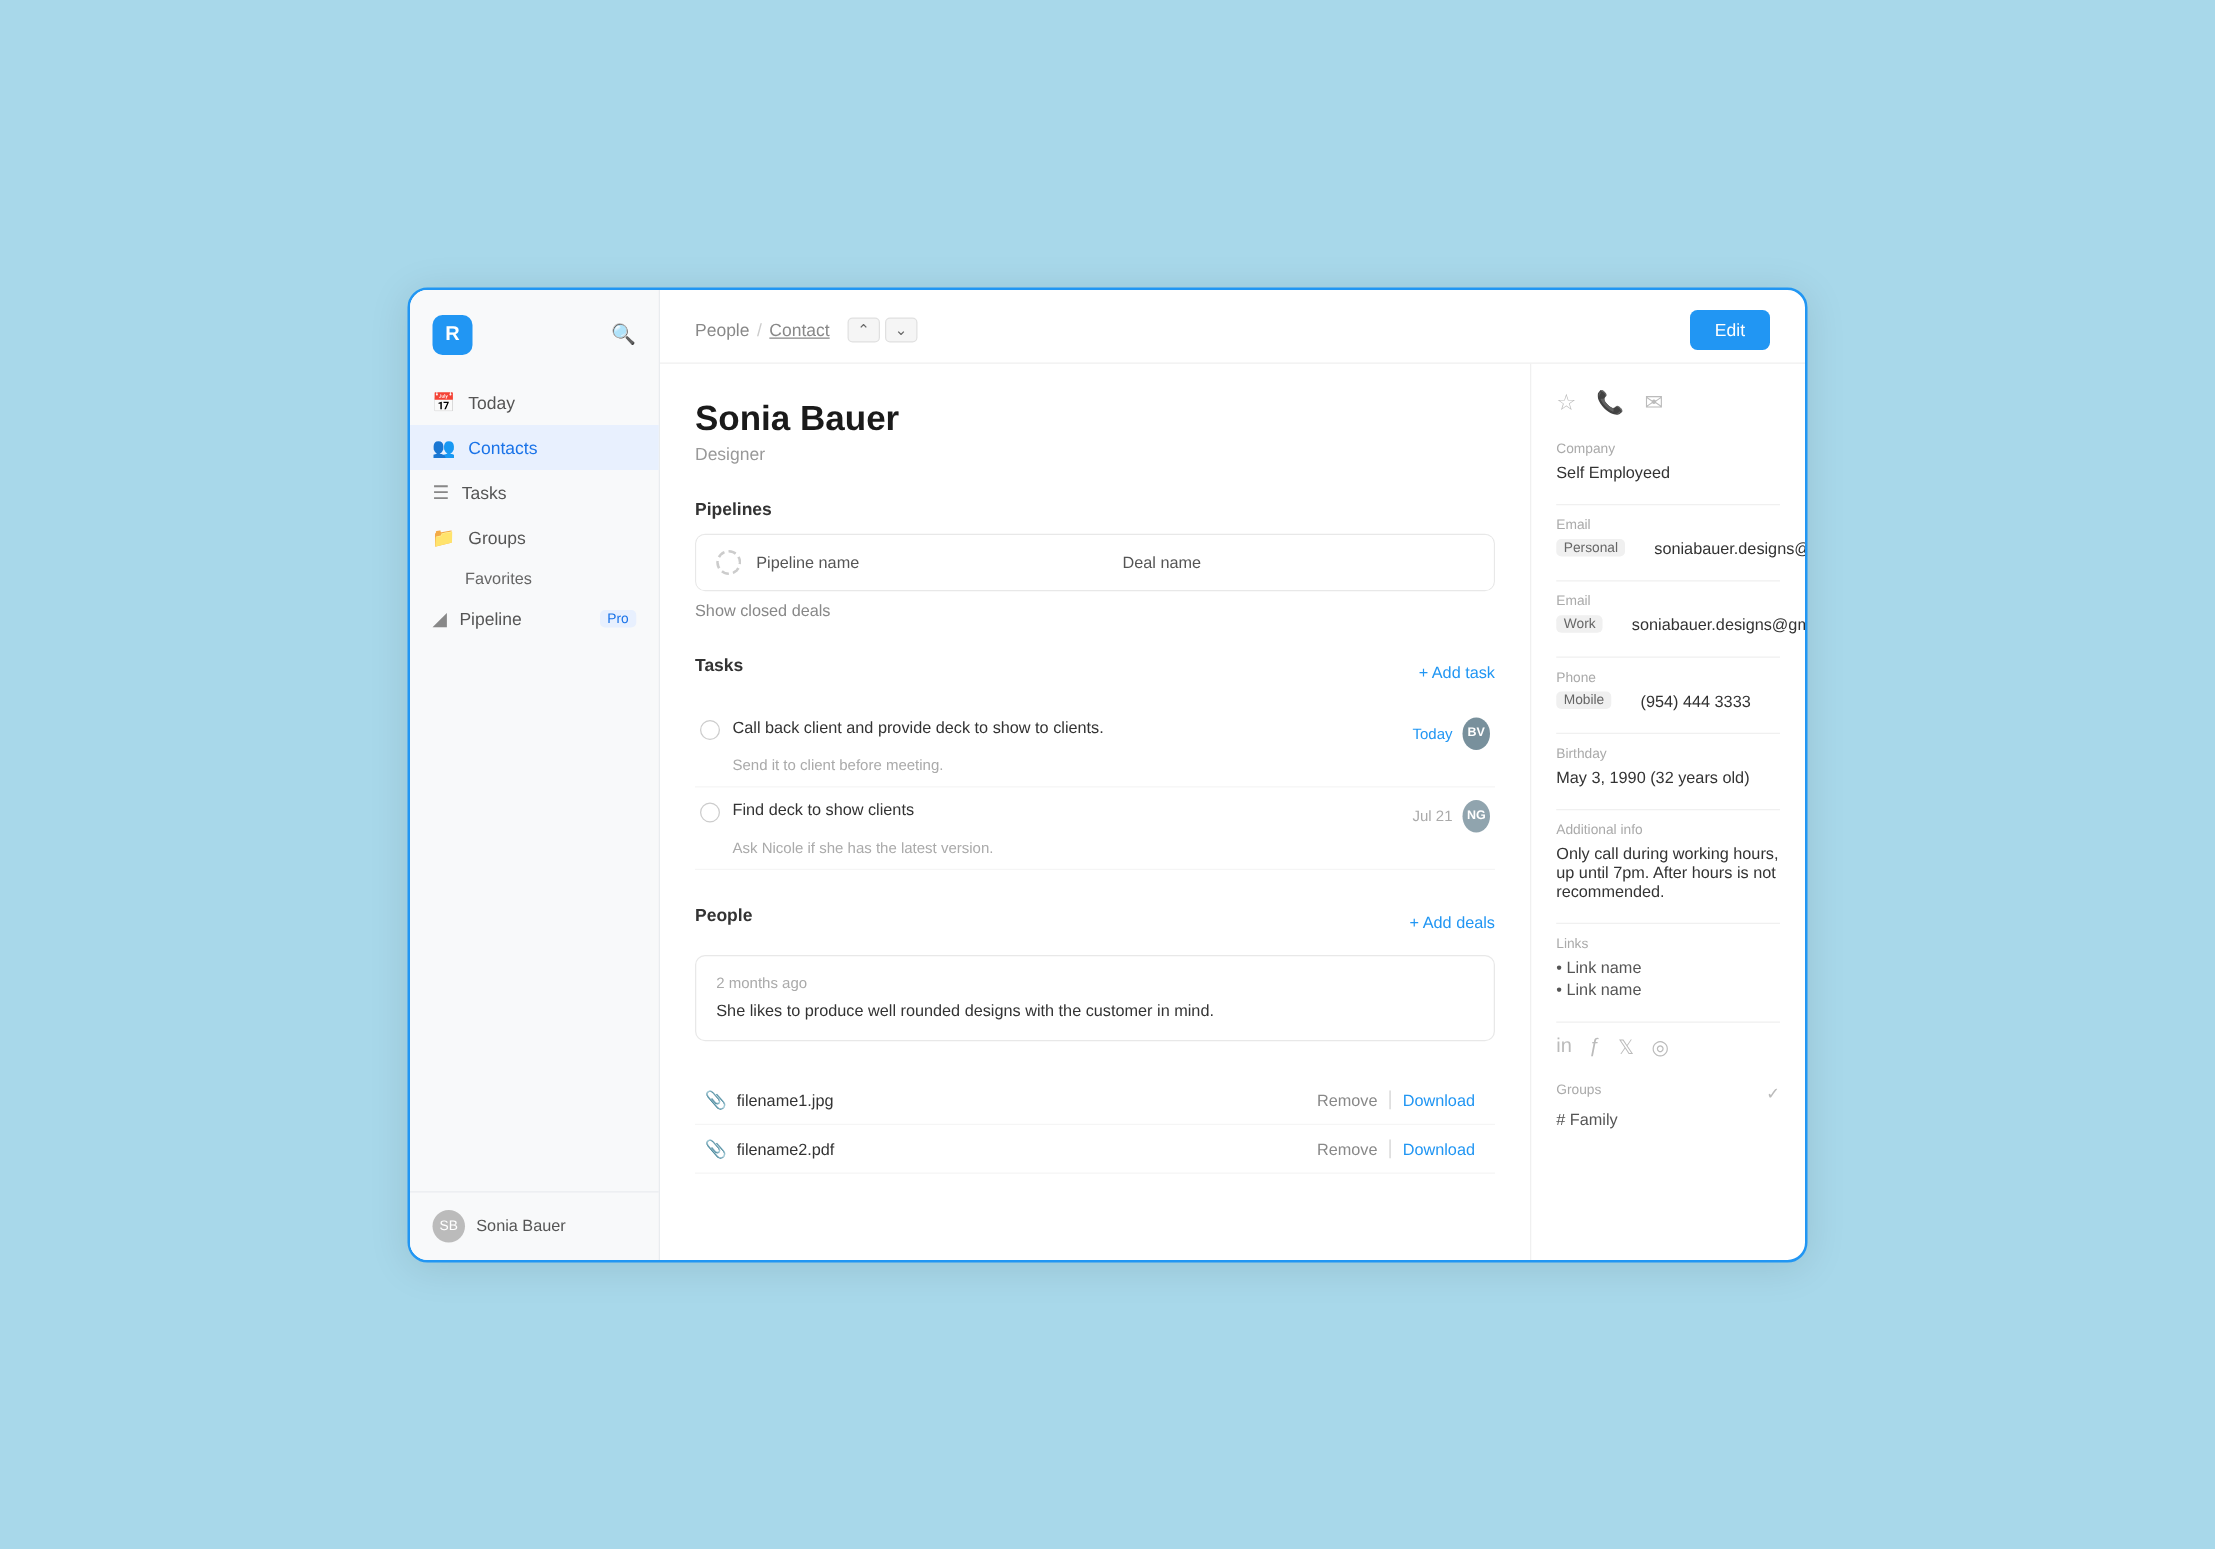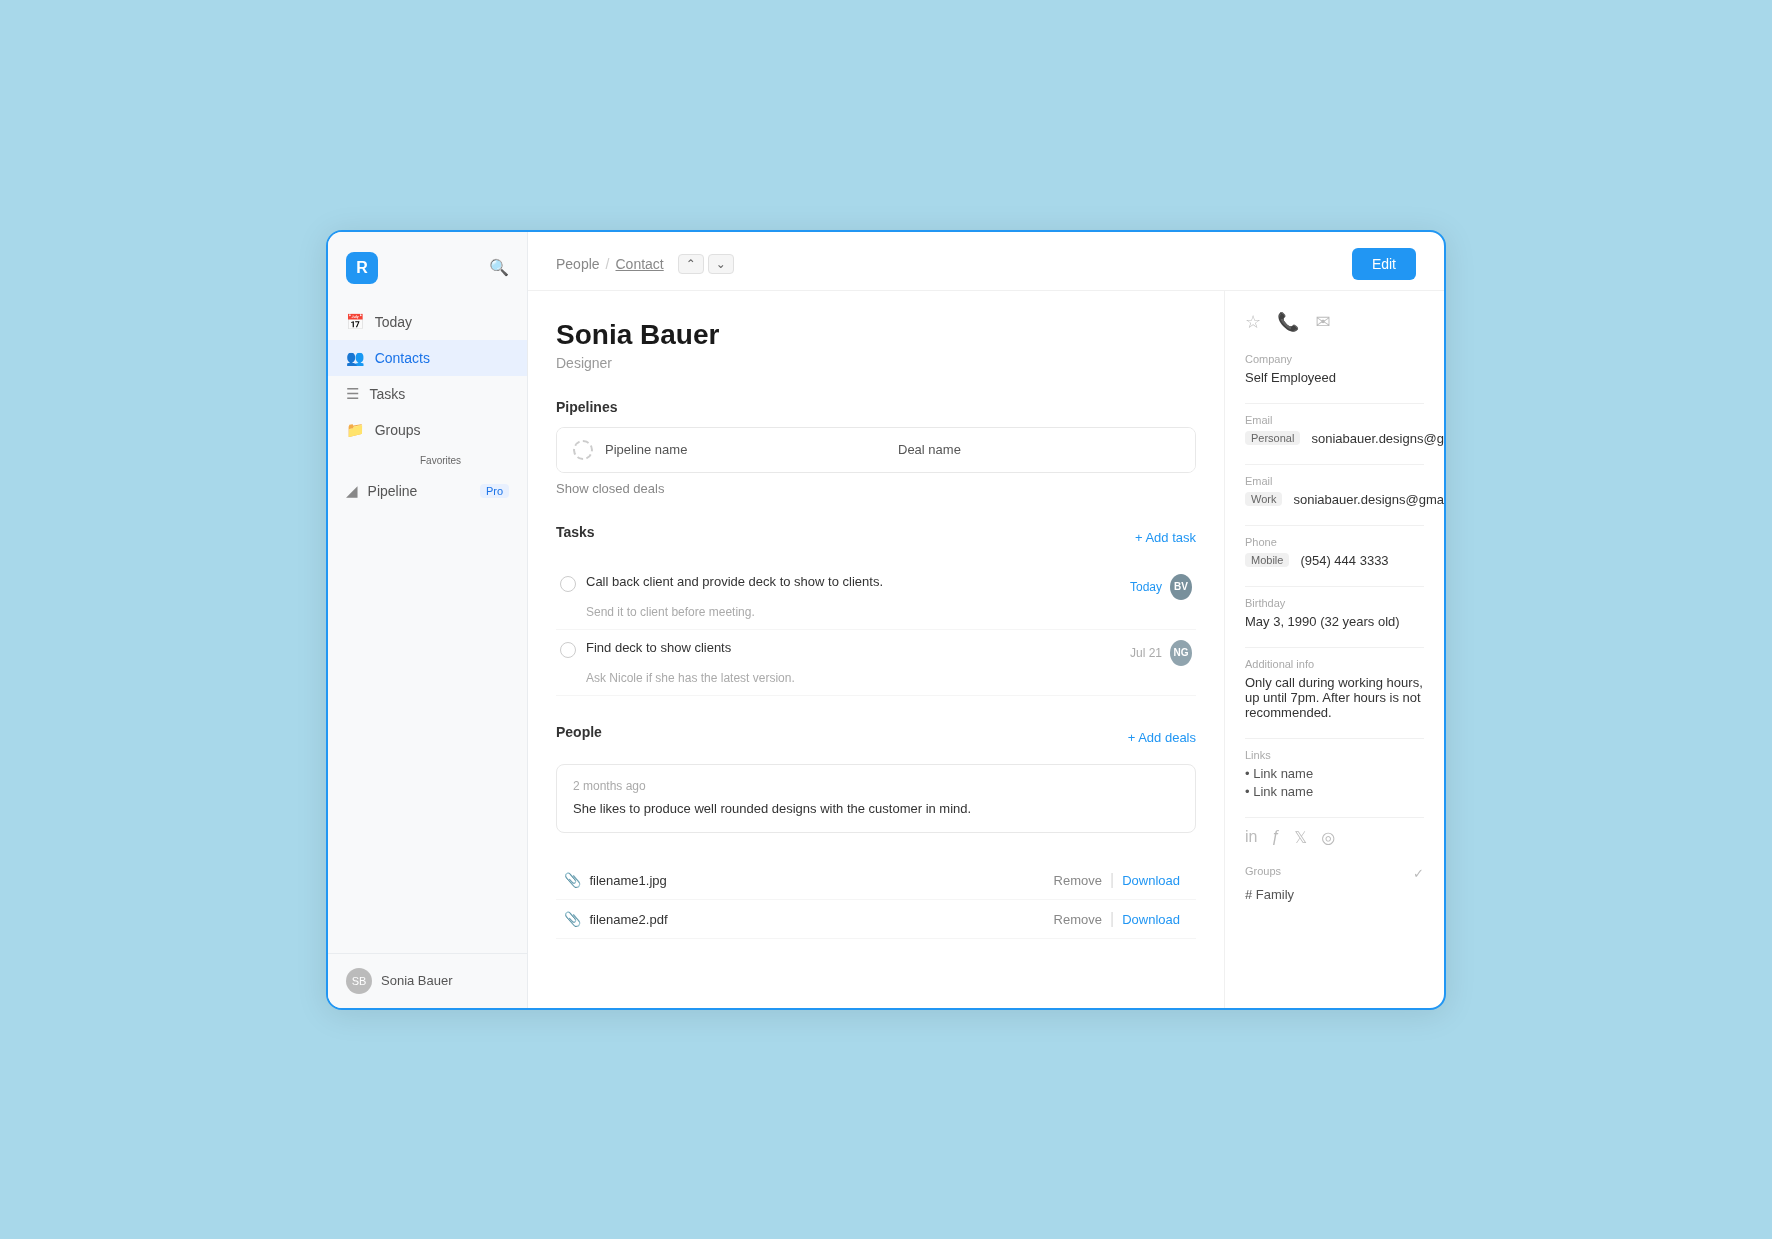--- a/index.html
+++ b/index.html
@@ -75,22 +75,21 @@
       font-weight: 500;
     }
     .nav-icon { font-size: 15px; color: #888; }
     .nav-item.active .nav-icon { color: #1a73e8; }
     .nav-sub-item {
       display: flex;
       align-items: center;
       padding: 7px 18px 7px 44px;
       cursor: pointer;
       color: #666;
-      font-size: 10px;
-      margin-left: 48px;
+      font-size: 13px;
     }
     .pipeline-badge {
       margin-left: auto;
       background: #e8f0fe;
       color: #1a73e8;
       border-radius: 4px;
       font-size: 11px;
       padding: 1px 6px;
       font-weight: 500;
     }
@@ -373,21 +372,21 @@
     .info-value { font-size: 13px; color: #333; }
     .info-tag {
       display: inline-block;
       background: #f0f0f0;
       color: #666;
       border-radius: 4px;
       font-size: 11px;
       padding: 1px 6px;
       margin-right: 5px;
     }
-    .info-row { display: flex; align-items: center; gap: 6px; margin-bottom: 4px; }
+    .info-row { display: flex; align-items: center; gap: 18px; margin-bottom: 4px; }
     .social-icons {
       display: flex;
       gap: 14px;
       margin-bottom: 18px;
     }
     .social-icon { font-size: 16px; color: #bbb; cursor: pointer; }
     .groups-block { margin-bottom: 18px; }
     .groups-header {
       display: flex;
       align-items: center;

